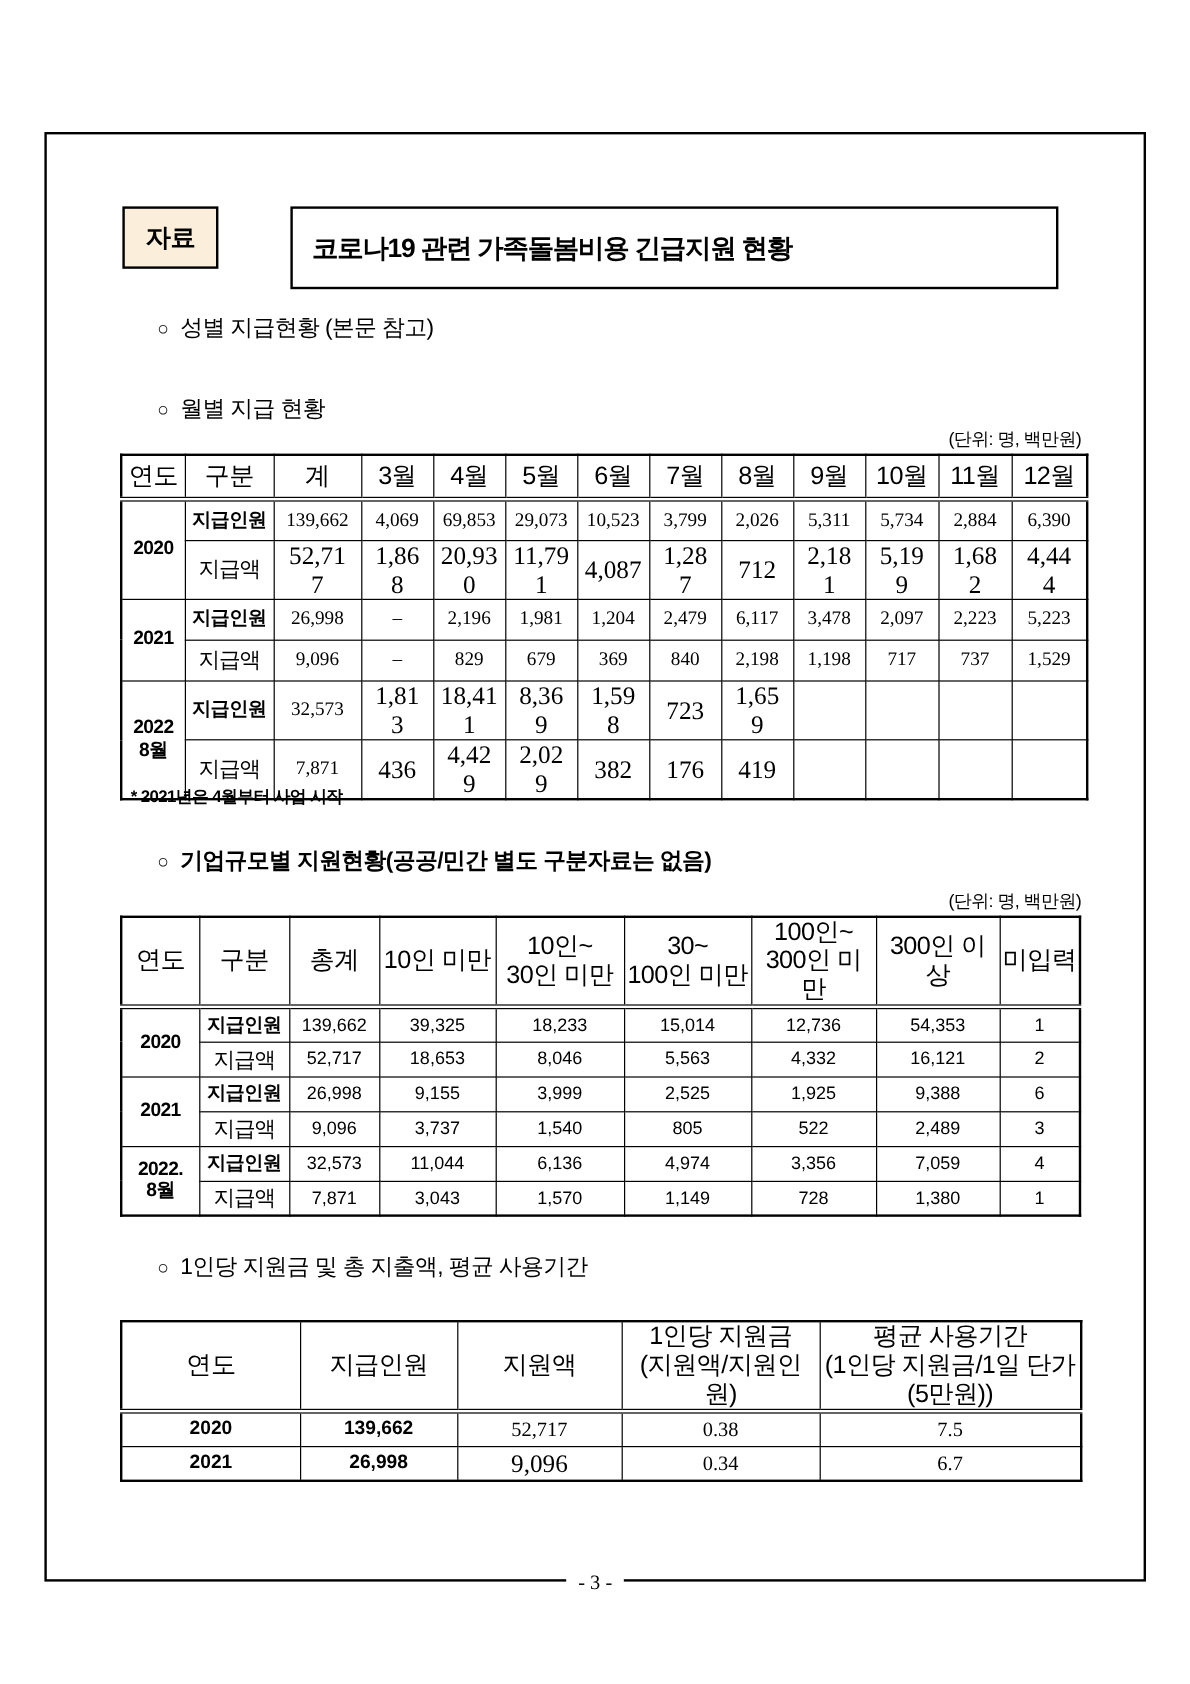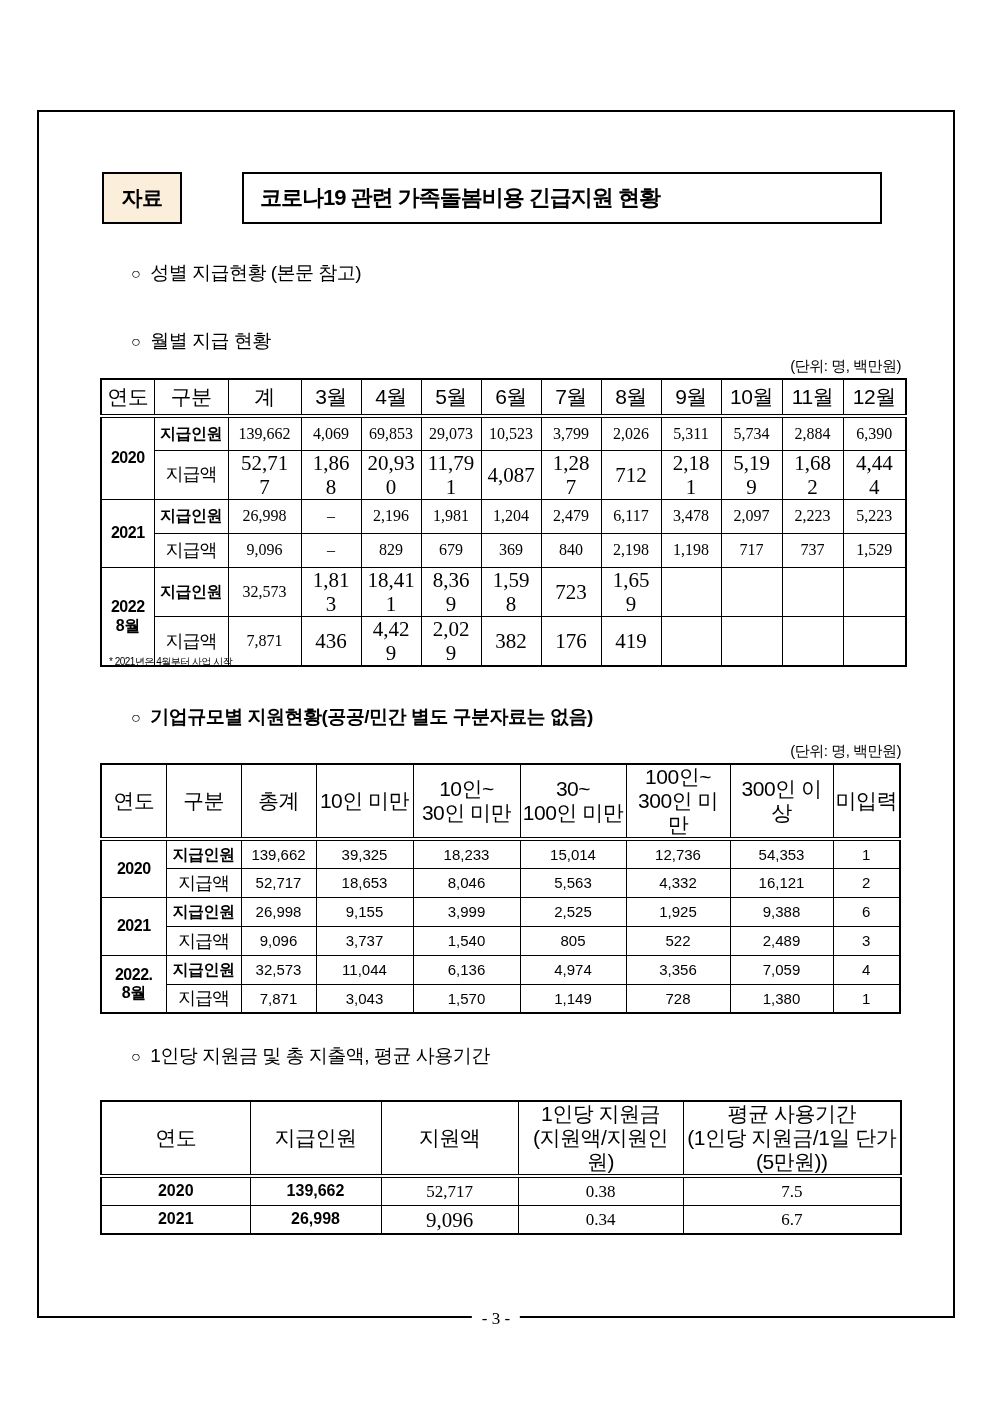--- a/index.html
+++ b/index.html
@@ -5,29 +5,29 @@
   html,body { margin:0; padding:0; background:#ffffff; }
   body { width:992px; height:1403px; position:relative; color:#000;
          font-family:"Liberation Sans", sans-serif; }
   .page { position:absolute; left:37px; top:110px; width:918px; height:1208px;
           border:2px solid #000; box-sizing:border-box; background:#fff; }
 
   .labelbox { position:absolute; left:63px; top:60px; width:80px; height:52px;
               border:2px solid #000; background:#fbefdb; box-sizing:border-box;
               display:flex; align-items:center; justify-content:center;
               font-size:21px; font-weight:bold; letter-spacing:-0.5px; }
-  .titlebox { position:absolute; left:203px; top:60px; width:640px; height:52px;
+  .titlebox { position:absolute; left:203px; top:60px; width:640px; height:69px;
               border:2px solid #000; box-sizing:border-box; background:#fff;
               display:flex; align-items:center; padding-left:16px;
               font-size:22px; font-weight:bold; letter-spacing:-1px; }
 
   .bullet { position:absolute; font-size:19px; letter-spacing:-0.5px; white-space:nowrap;margin-left:26px; }
   .bullet .mark { font-size:16px; margin-right:10px; }
   .unit { position:absolute; font-size:15px; letter-spacing:-0.5px; }
-  .footnote { position:absolute; font-size:10px; letter-spacing:-0.5px; }
+  .footnote { position:absolute; font-size:14px; letter-spacing:-0.5px;font-weight:bold; }
 
   table.t { position:absolute; border-collapse:collapse; table-layout:fixed;
             border:2px solid #000; background:#fff; }
   table.t th, table.t td { border:1px solid #000; text-align:center; vertical-align:middle;
             padding:0 2px; white-space:pre-line; overflow:hidden; line-height:1.15; }
   table.t thead th { font-weight:normal; font-size:21px; letter-spacing:-0.5px;
             border-bottom:4px double #000; }
   .t1 thead tr { height:37px; }
   .t2 thead tr, .t3 thead tr { height:52px; }
   .t1 tbody tr { height:34px; }

